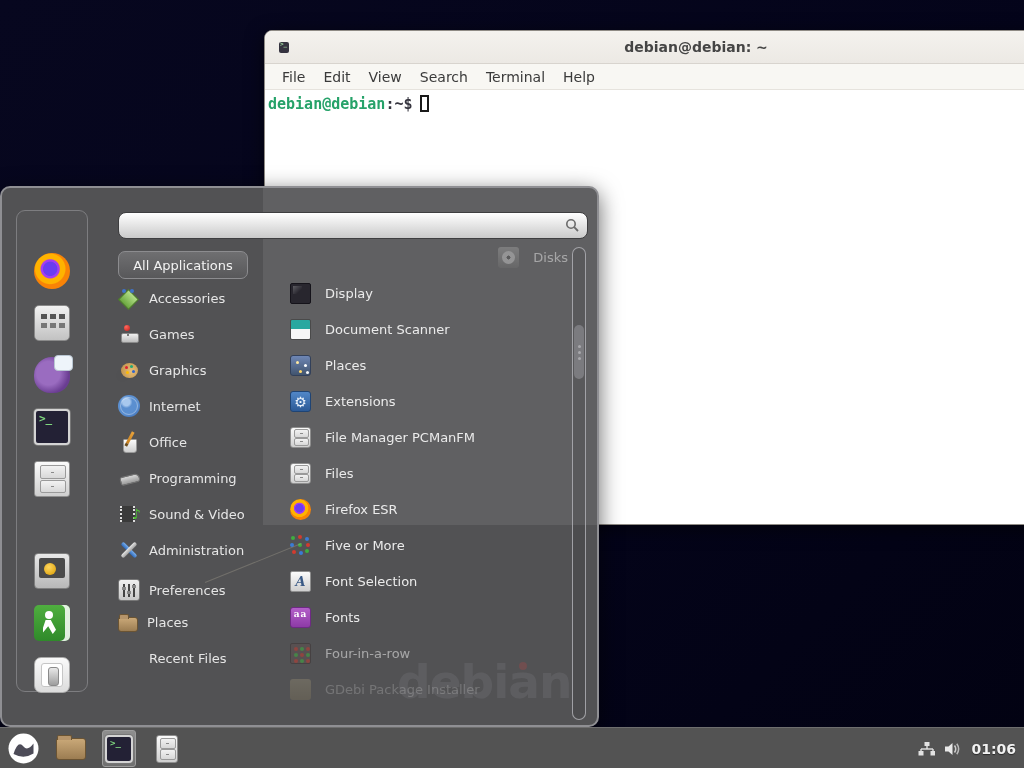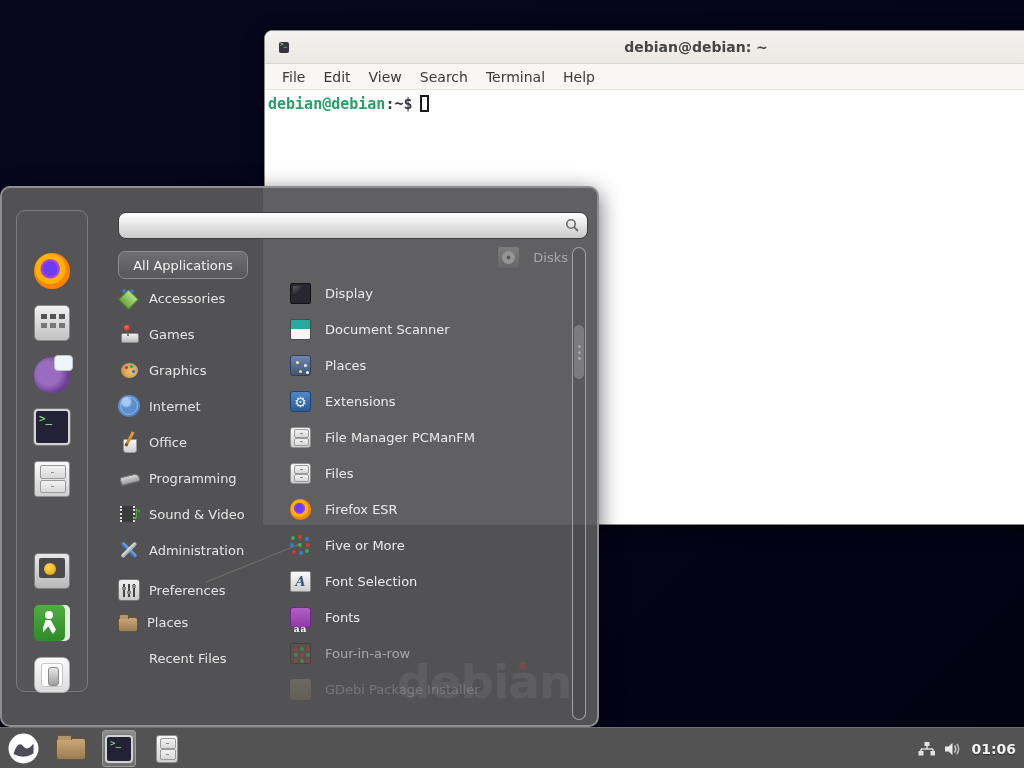--- a/index.html
+++ b/index.html
@@ -144,21 +144,21 @@
     box-shadow:8px 3px 0 #fff, 3px 9px 0 #ffd76a, 10px 10px 0 #f8f8f8; }
   .ai-extensions { background:linear-gradient(#5187c8,#2c5a96); border:1px solid #1f4474; border-radius:3px; text-align:center; }
   .ai-extensions .gear { font-size:14px; line-height:21px; color:#eaf2fb; font-family:"DejaVu Sans",sans-serif; }
   .ai-firefox { border-radius:50%;
     background:radial-gradient(circle at 45% 44%, #6a3df0 0 24%, #a43df0 27% 32%, #ffb300 36% 52%, #f98306 56% 76%, #e55d04 78% 100%); }
   .ai-five::before { content:""; position:absolute; left:1px; top:1px; width:4px; height:4px; border-radius:50%; background:#3fae3f;
     box-shadow:7px -1px 0 #d23b2f, 14px 1px 0 #3a7bd5, -1px 7px 0 #3a7bd5, 7px 7px 0 #3fae3f, 15px 7px 0 #d23b2f, 1px 14px 0 #d23b2f, 8px 15px 0 #3a7bd5, 14px 13px 0 #3fae3f; }
   .ai-fontsel { background:linear-gradient(#fbfbfb,#cfcfcf); border:1px solid #8f8f8f; border-radius:2px; text-align:center; }
   .ai-fontsel .letter { font:italic bold 13px "DejaVu Serif","Liberation Serif",serif; color:#3a5a86; line-height:19px; }
   .ai-fonts { background:linear-gradient(#b35fc9,#8d3aa6); border:1px solid #6e2a84; border-radius:3px; text-align:center; }
-  .ai-fonts .letters { font:bold 9px "DejaVu Serif",serif; color:#fff; line-height:10px; display:block; padding-top:16px; letter-spacing:1px; }
+  .ai-fonts .letters { font:bold 9px "DejaVu Serif",serif; color:#fff; line-height:10px; display:block; padding-top:1px; letter-spacing:1px; }
   .ai-four { background:#5e5050; border:1px solid #3e3434; border-radius:2px; }
   .ai-four::before { content:""; position:absolute; left:3px; top:3px; width:4px; height:4px; border-radius:50%; background:#c23b31;
     box-shadow:6px 0 0 #3fae3f, 12px 0 0 #c23b31, 0 6px 0 #3fae3f, 6px 6px 0 #c23b31, 12px 6px 0 #3fae3f, 0 12px 0 #c23b31, 6px 12px 0 #3fae3f, 12px 12px 0 #c23b31; }
   .ai-gdebi { background:linear-gradient(#cdbd8e,#a08d5c); border-radius:3px; }
 
   
   .apps-scrollbar { position:absolute; left:570px; top:59px; width:14px; height:473px;
     border:1px solid rgba(175,175,180,.85); border-radius:8px; background:rgba(0,0,0,.07); }
   .apps-thumb { position:absolute; left:1px; right:1px; top:77px; height:54px; background:#7b7b7f; border-radius:6px; }
   .apps-thumb::before { content:""; position:absolute; left:50%; top:50%; width:3px; height:3px; margin:-1px 0 0 -1px; border-radius:50%;

